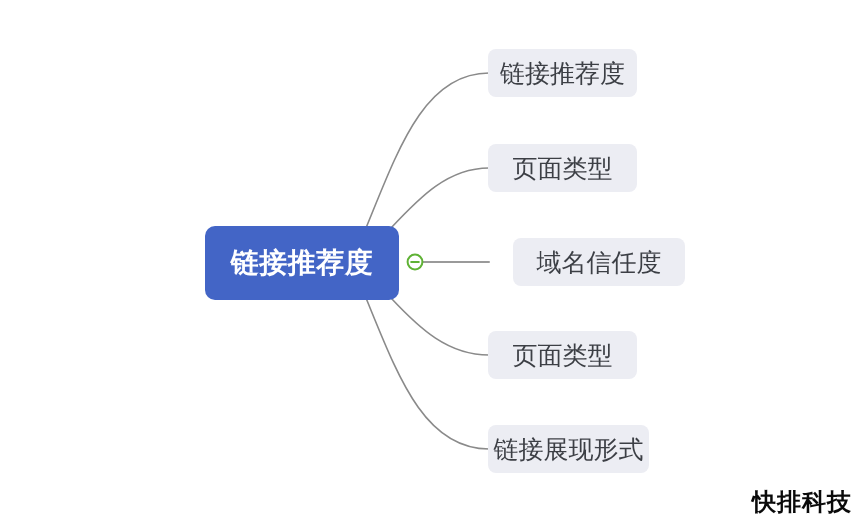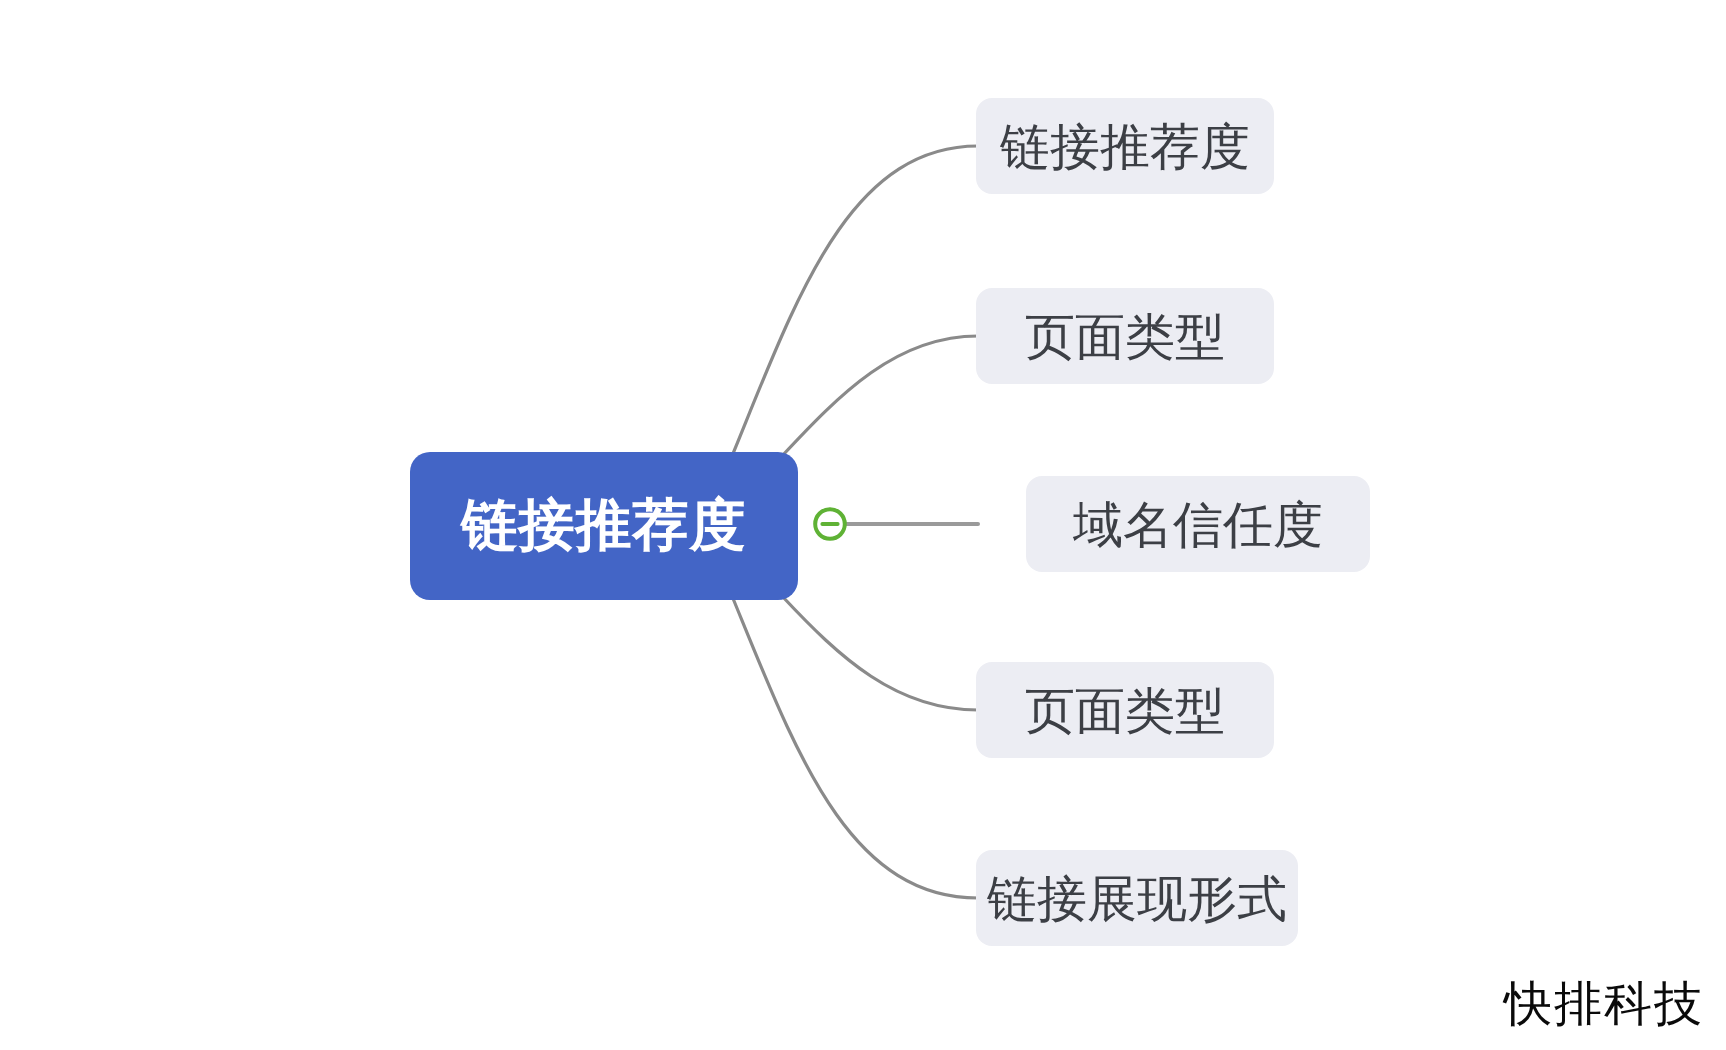--- a/index.html
+++ b/index.html
@@ -71,21 +71,21 @@
     top: 253px;
     width: 18px;
     height: 18px;
     cursor: pointer;
   }
   .watermark {
     position: absolute;
     left: 752px;
     top: 486px;
     font-size: 24px;
-    font-weight: normal;
+    font-weight: bold;
     color: #0a0a0a;
     letter-spacing: 1px;
     white-space: nowrap;
   }
 </style>
 </head>
 <body>
 
 <div class="canvas">
 

